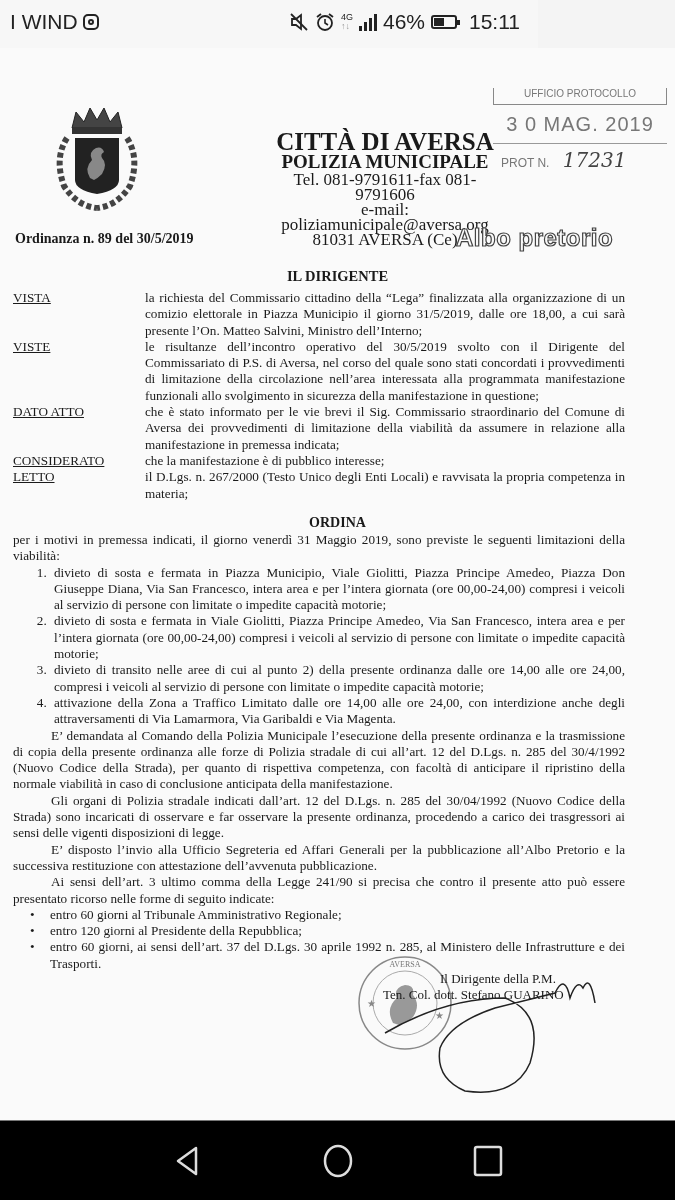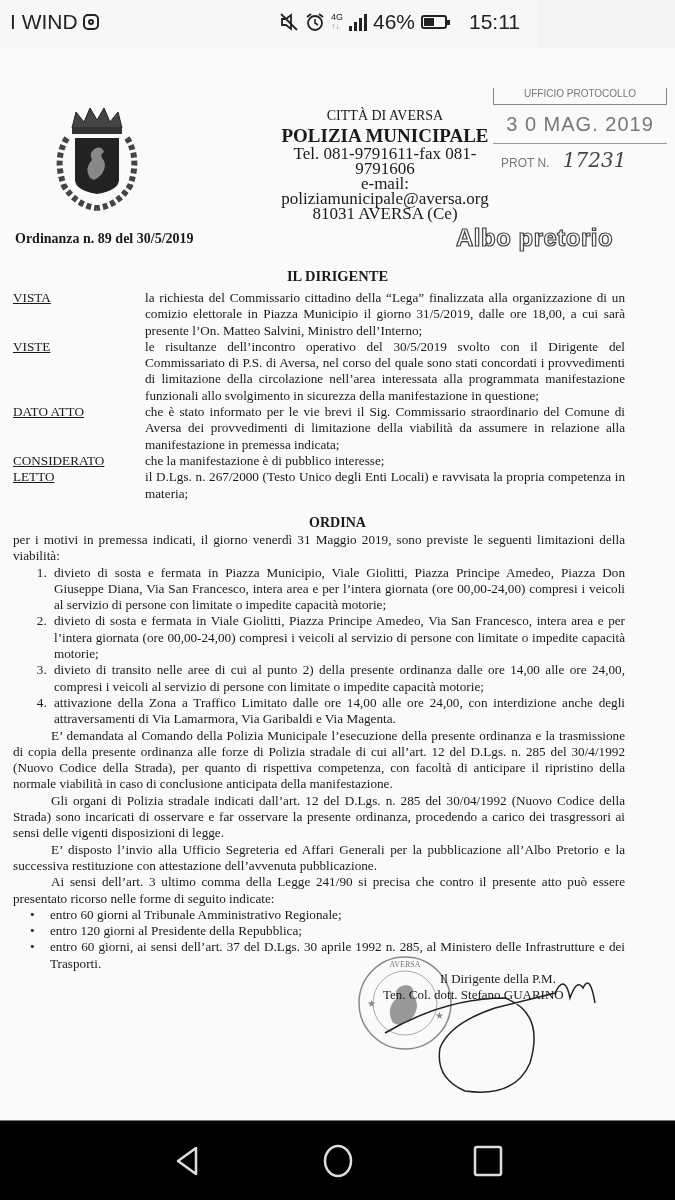--- a/index.html
+++ b/index.html
@@ -12,21 +12,21 @@
   .batt { width:26px; height:14px; border:2px solid #222; border-radius:3px; box-sizing:border-box; position:relative; }
   .batt .fill { position:absolute; left:1px; top:1px; bottom:1px; width:45%; background:#222; }
   .batt::after { content:""; position:absolute; right:-5px; top:3px; width:3px; height:5px; background:#222; }
   .sig { display:flex; align-items:flex-end; gap:2px; height:18px; }
   .sig span { width:3px; background:#222; }
   .tiny { font-size:9px; line-height:9px; display:flex; flex-direction:column; }
 
   .page { position:absolute; left:0; top:48px; width:675px; height:1072px; background:#fafafa; }
   .crest { position:absolute; left:42px; top:50px; width:110px; height:115px; }
   .head { position:absolute; left:275px; top:58px; width:220px; text-align:center; }
-  .head .t1 { font-weight:normal; font-size:14px; line-height:20px; }
+  .head .t1 { font-weight:bold; font-size:25px; line-height:20px;margin-top:26px; }
   .head .t2 { font-weight:bold; font-size:19px; line-height:20px; }
   .head .s { font-size:17px; line-height:15px; }
   .stamp { position:absolute; left:493px; top:40px; width:174px; height:115px; font-family:"Liberation Sans", sans-serif; color:#777; }
   .stamp .r1 { border:1px solid #888; border-bottom:none; text-align:center; font-size:15px; letter-spacing:0.5px; height:19px; }
   .stamp .r2 { border-left:1px solid #888; border-right:1px solid #888; text-align:center; font-size:10px; height:16px; border-bottom:1px solid #888; }
   .stamp .r3 { height:38px; line-height:38px; text-align:center; font-size:20px; border-bottom:1px solid #999; letter-spacing:1px; }
   .stamp .r4 { height:32px; line-height:32px; font-size:12px; padding-left:8px; }
   .stamp .r4 .hw { font-family:"DejaVu Serif", serif; font-size:20px; color:#444; margin-left:10px; font-style:italic; }
   .ord { position:absolute; left:15px; top:183px; font-weight:bold; font-size:14px; }
   .albo { position:absolute; left:456px; top:176px; font-family:Liberation Sans, sans-serif; font-size:24px; font-weight:bold; color:#fafafa; -webkit-text-stroke:1.2px #444; letter-spacing:0.5px; }
@@ -75,21 +75,21 @@
     <span class="sig">
         <span style="height:5px"></span>
         <span style="height:9px"></span>
         <span style="height:13px"></span>
         <span style="height:17px"></span>
       </span>
     <span>46%</span>
     <span class="batt">
         <span class="fill" style="width: 46%;"></span>
       </span>
-    <span style="margin-left:16px">15:11</span>
+    <span style="margin-left:6px">15:11</span>
   </div>
 </div>
 
 <div class="page">
 
   <svg class="crest" viewBox="0 0 110 115">
     <path d="M30 30 L34 14 L42 24 L48 10 L55 22 L62 10 L68 24 L76 14 L80 30 Z" fill="#444" stroke="#222"></path>
     <rect x="30" y="30" width="50" height="6" fill="#333"></rect>
     <path d="M33 40 H77 V82 Q77 92 55 96 Q33 92 33 82 Z" fill="#222"></path>
     <path d="M48 80 Q42 70 50 62 Q46 54 54 50 Q60 48 62 54 Q58 56 60 60 Q66 66 60 76 Q56 80 52 82 Z" fill="#888"></path>

